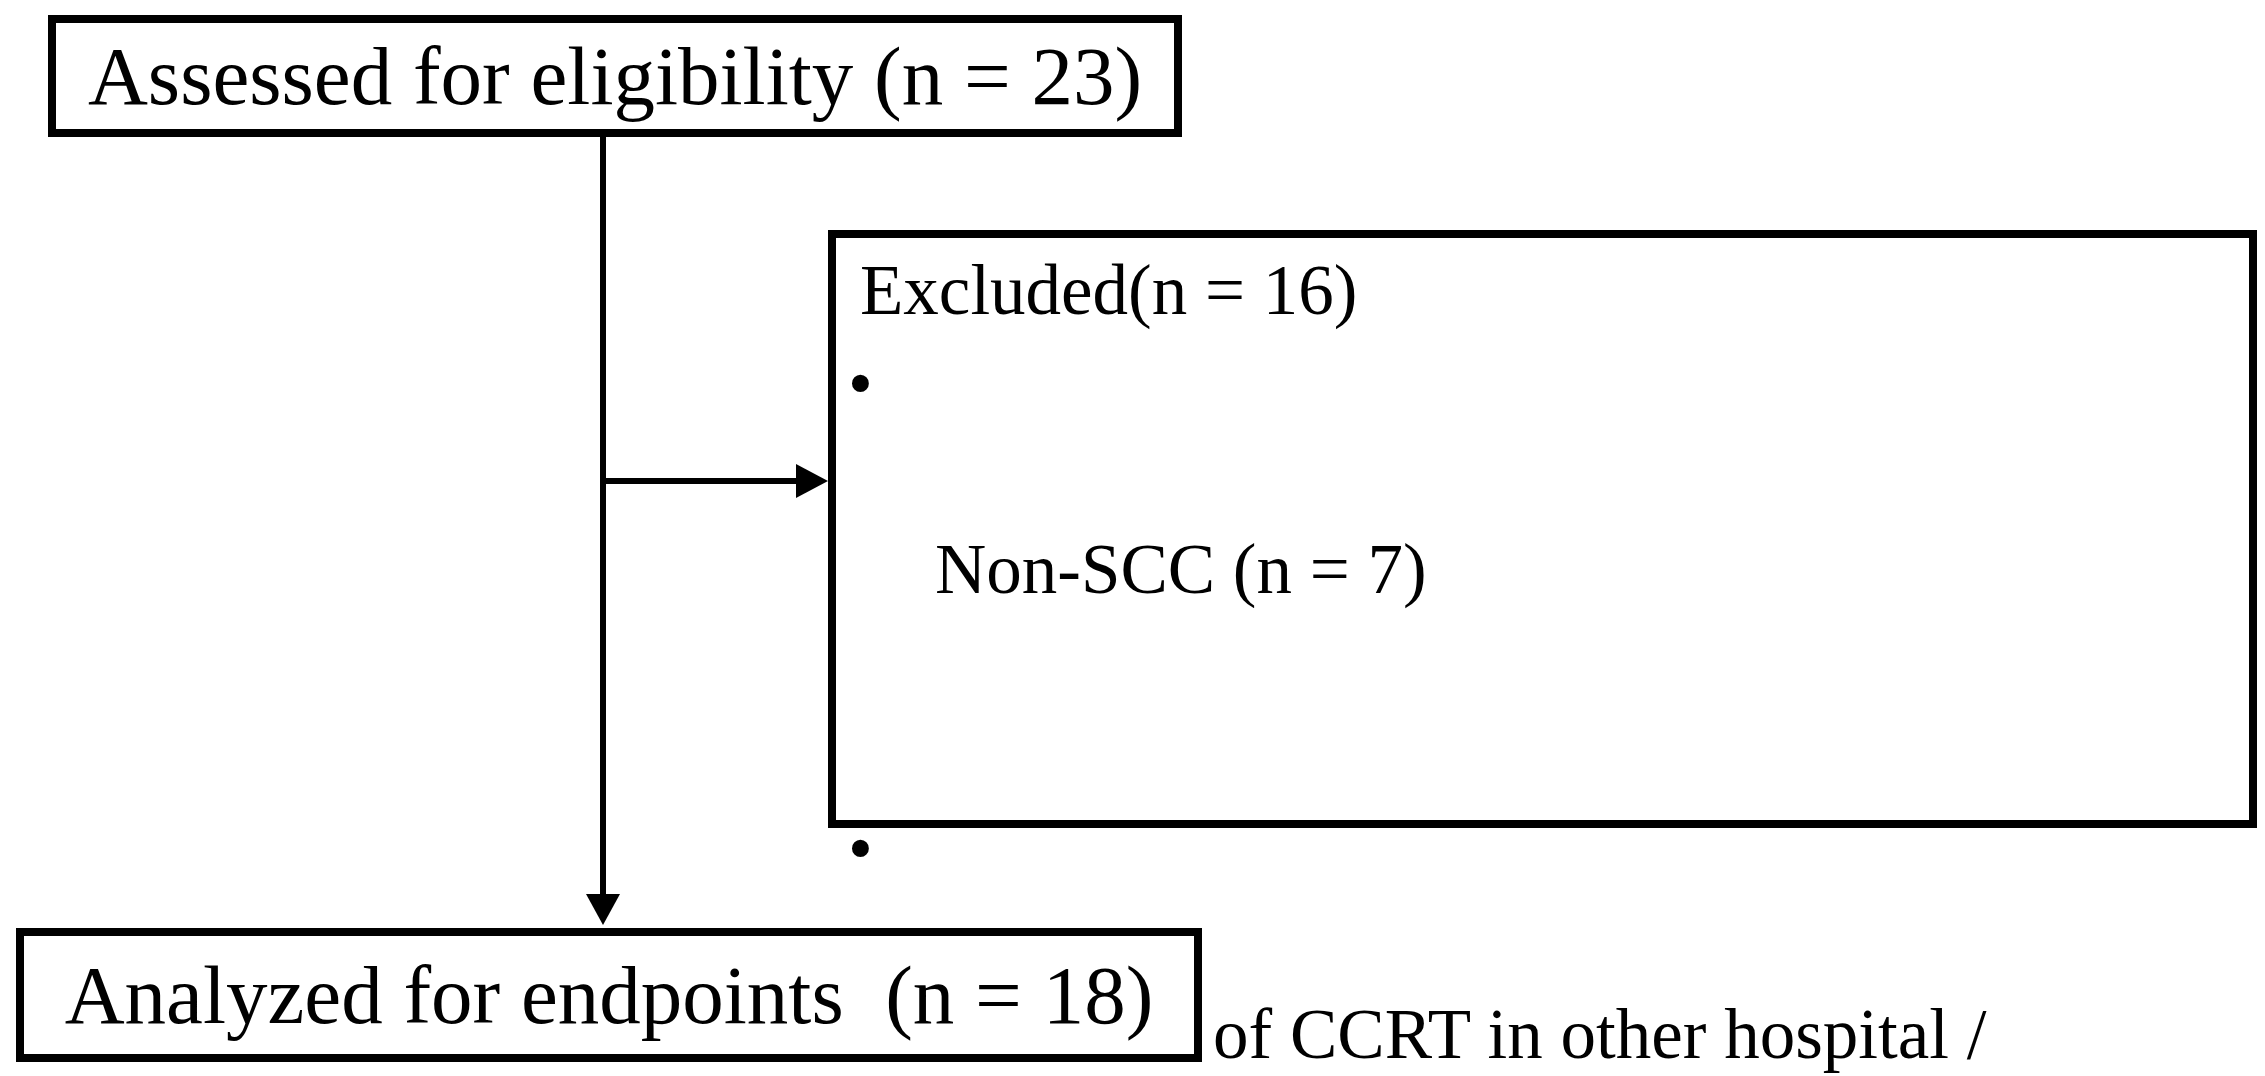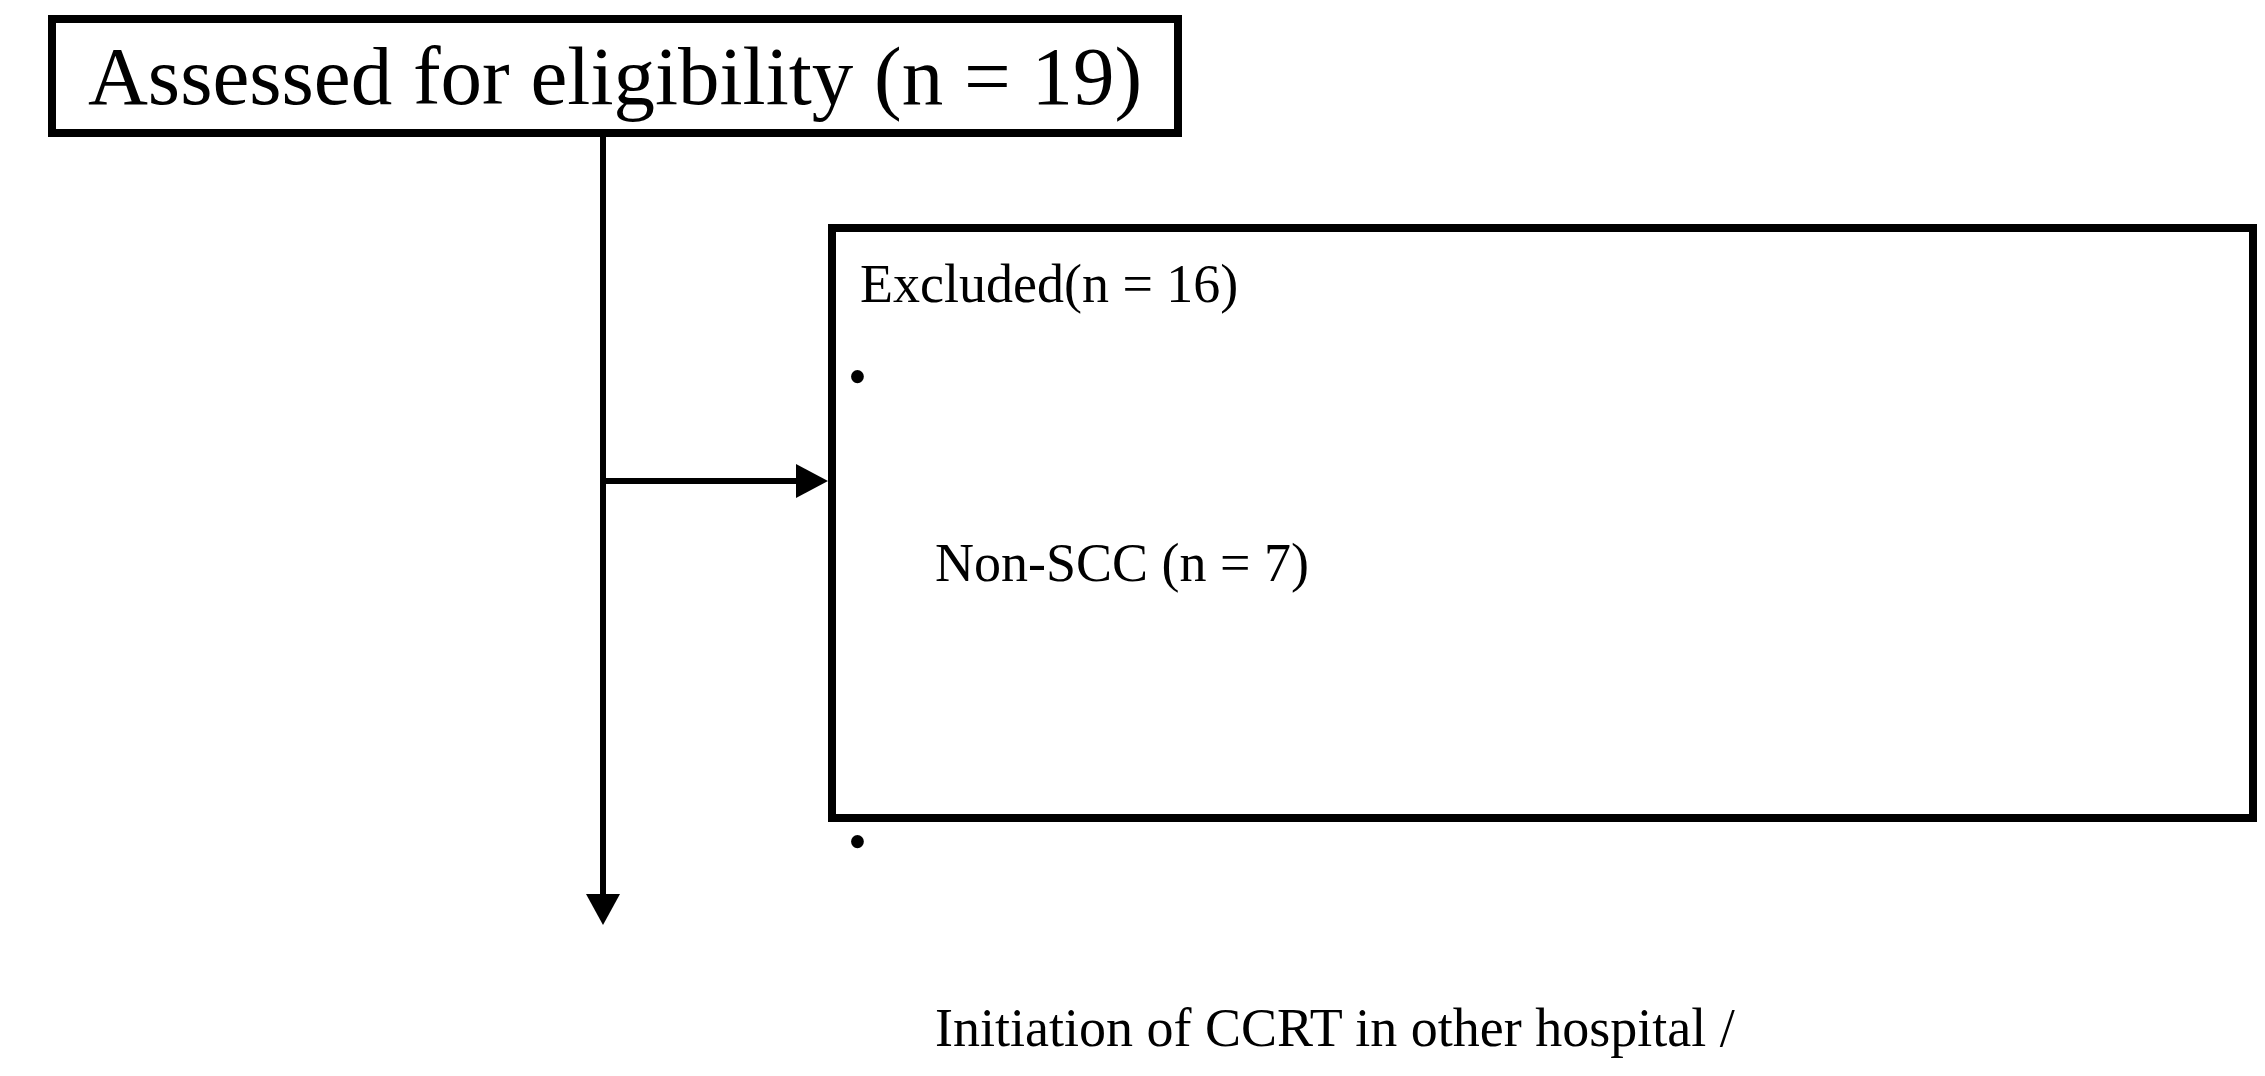--- a/index.html
+++ b/index.html
@@ -36,24 +36,24 @@
     height: 122px;
   }
   #analyzed-box {
     left: 16px;
     top: 928px;
     width: 1186px;
     height: 134px;
   }
   #excluded-box {
     left: 828px;
-    top: 224px;
+    top: 230px;
     width: 1429px;
     height: 598px;
-    font-size: 54px;
+    font-size: 71px;
     line-height: 93px;
     padding: 6px 18px 0 12px;
   }
   #excluded-title {
     padding-left: 12px;
     white-space: pre;
   }
   .bullet-row {
     display: flex;
     align-items: flex-start;
@@ -103,21 +103,21 @@
     border-bottom: 17px solid transparent;
     border-left: 32px solid #000000;
   }
 </style>
 </head>
 <body>
 
 <div id="canvas">
 
   <div class="box label-box" id="assessed-box">
-    <span>Assessed for eligibility (n = 19)</span>
+    <span>Assessed for eligibility (n = 23)</span>
   </div>
 
   <div class="line" id="down-arrow-line"></div>
   <div id="down-arrow-head"></div>
 
   <div class="line" id="right-arrow-line"></div>
   <div id="right-arrow-head"></div>
 
   <div class="box" id="excluded-box">
     <div id="excluded-title">Excluded(n = 16)</div>
@@ -132,14 +132,17 @@
     <div class="bullet-row">
       <span class="bullet-glyph">•</span>
       <div class="bullet-lines">
         <div>Initiation of CCRT in other hospital /</div>
         
       </div>
     </div>
 
   </div>
 
+  <div class="box label-box" id="analyzed-box">
+    <span>Analyzed for endpoints  (n = 18)</span>
+  </div>
 
 </div>
 
 </body></html>

